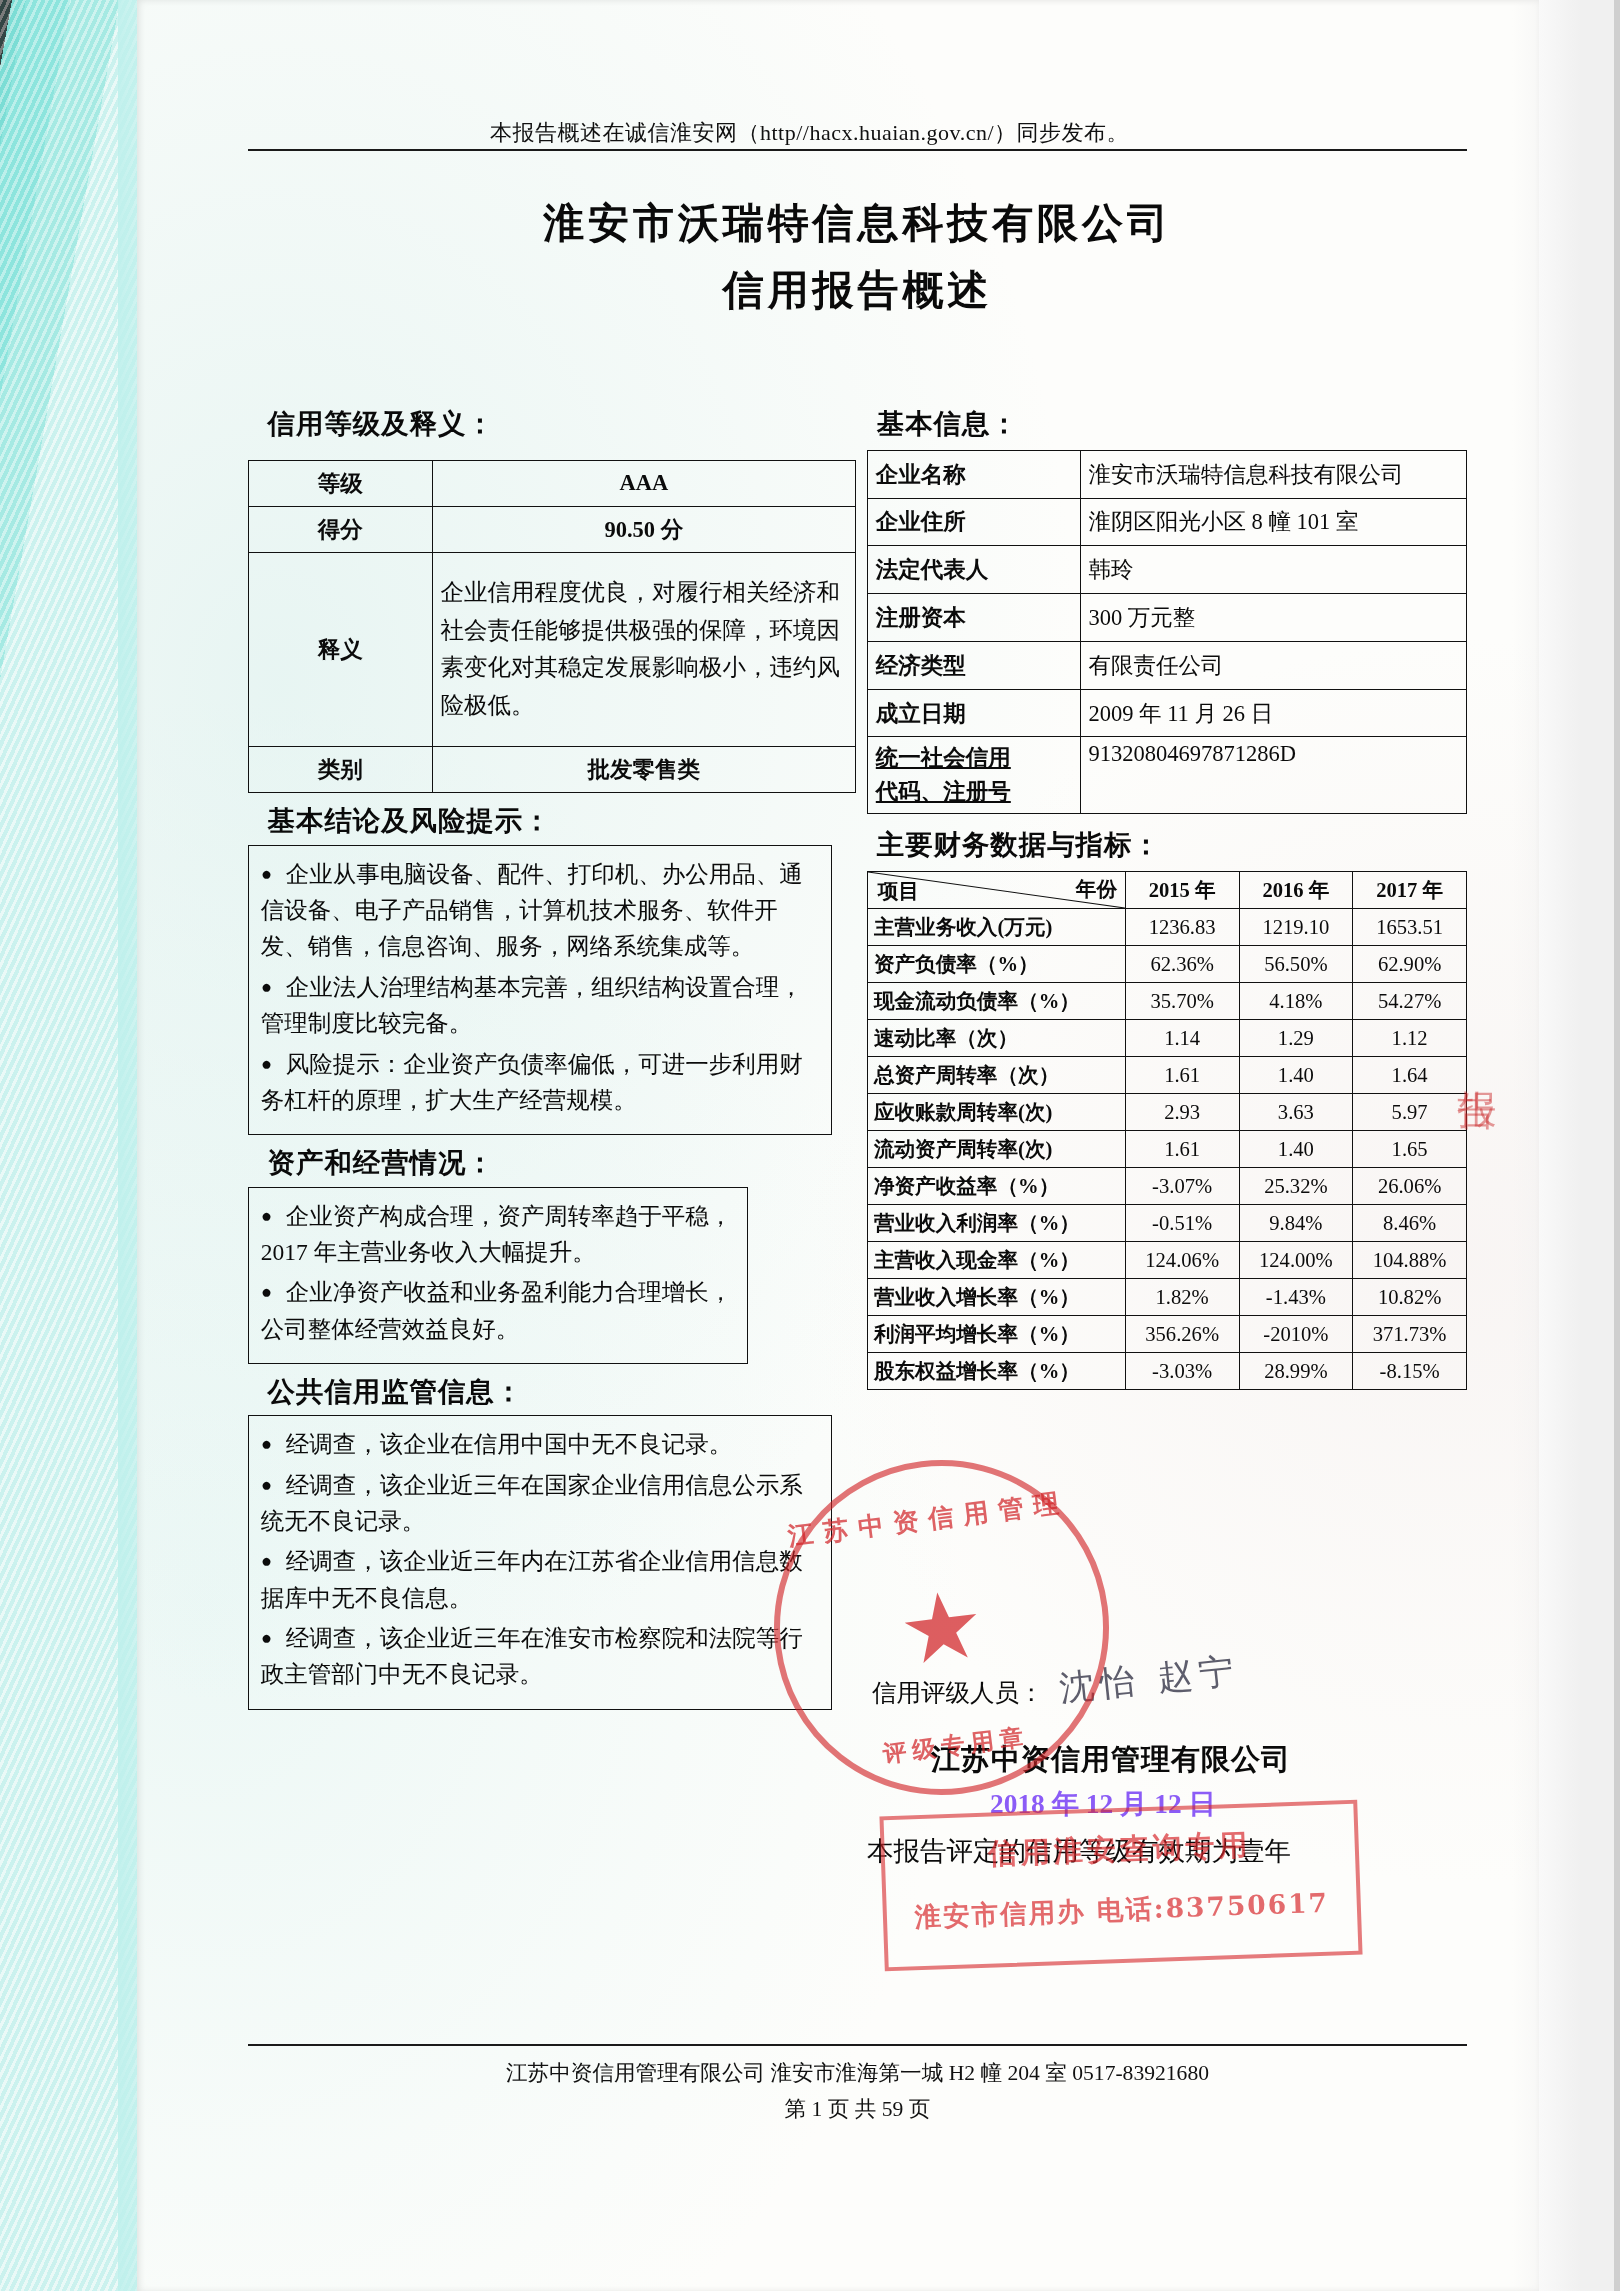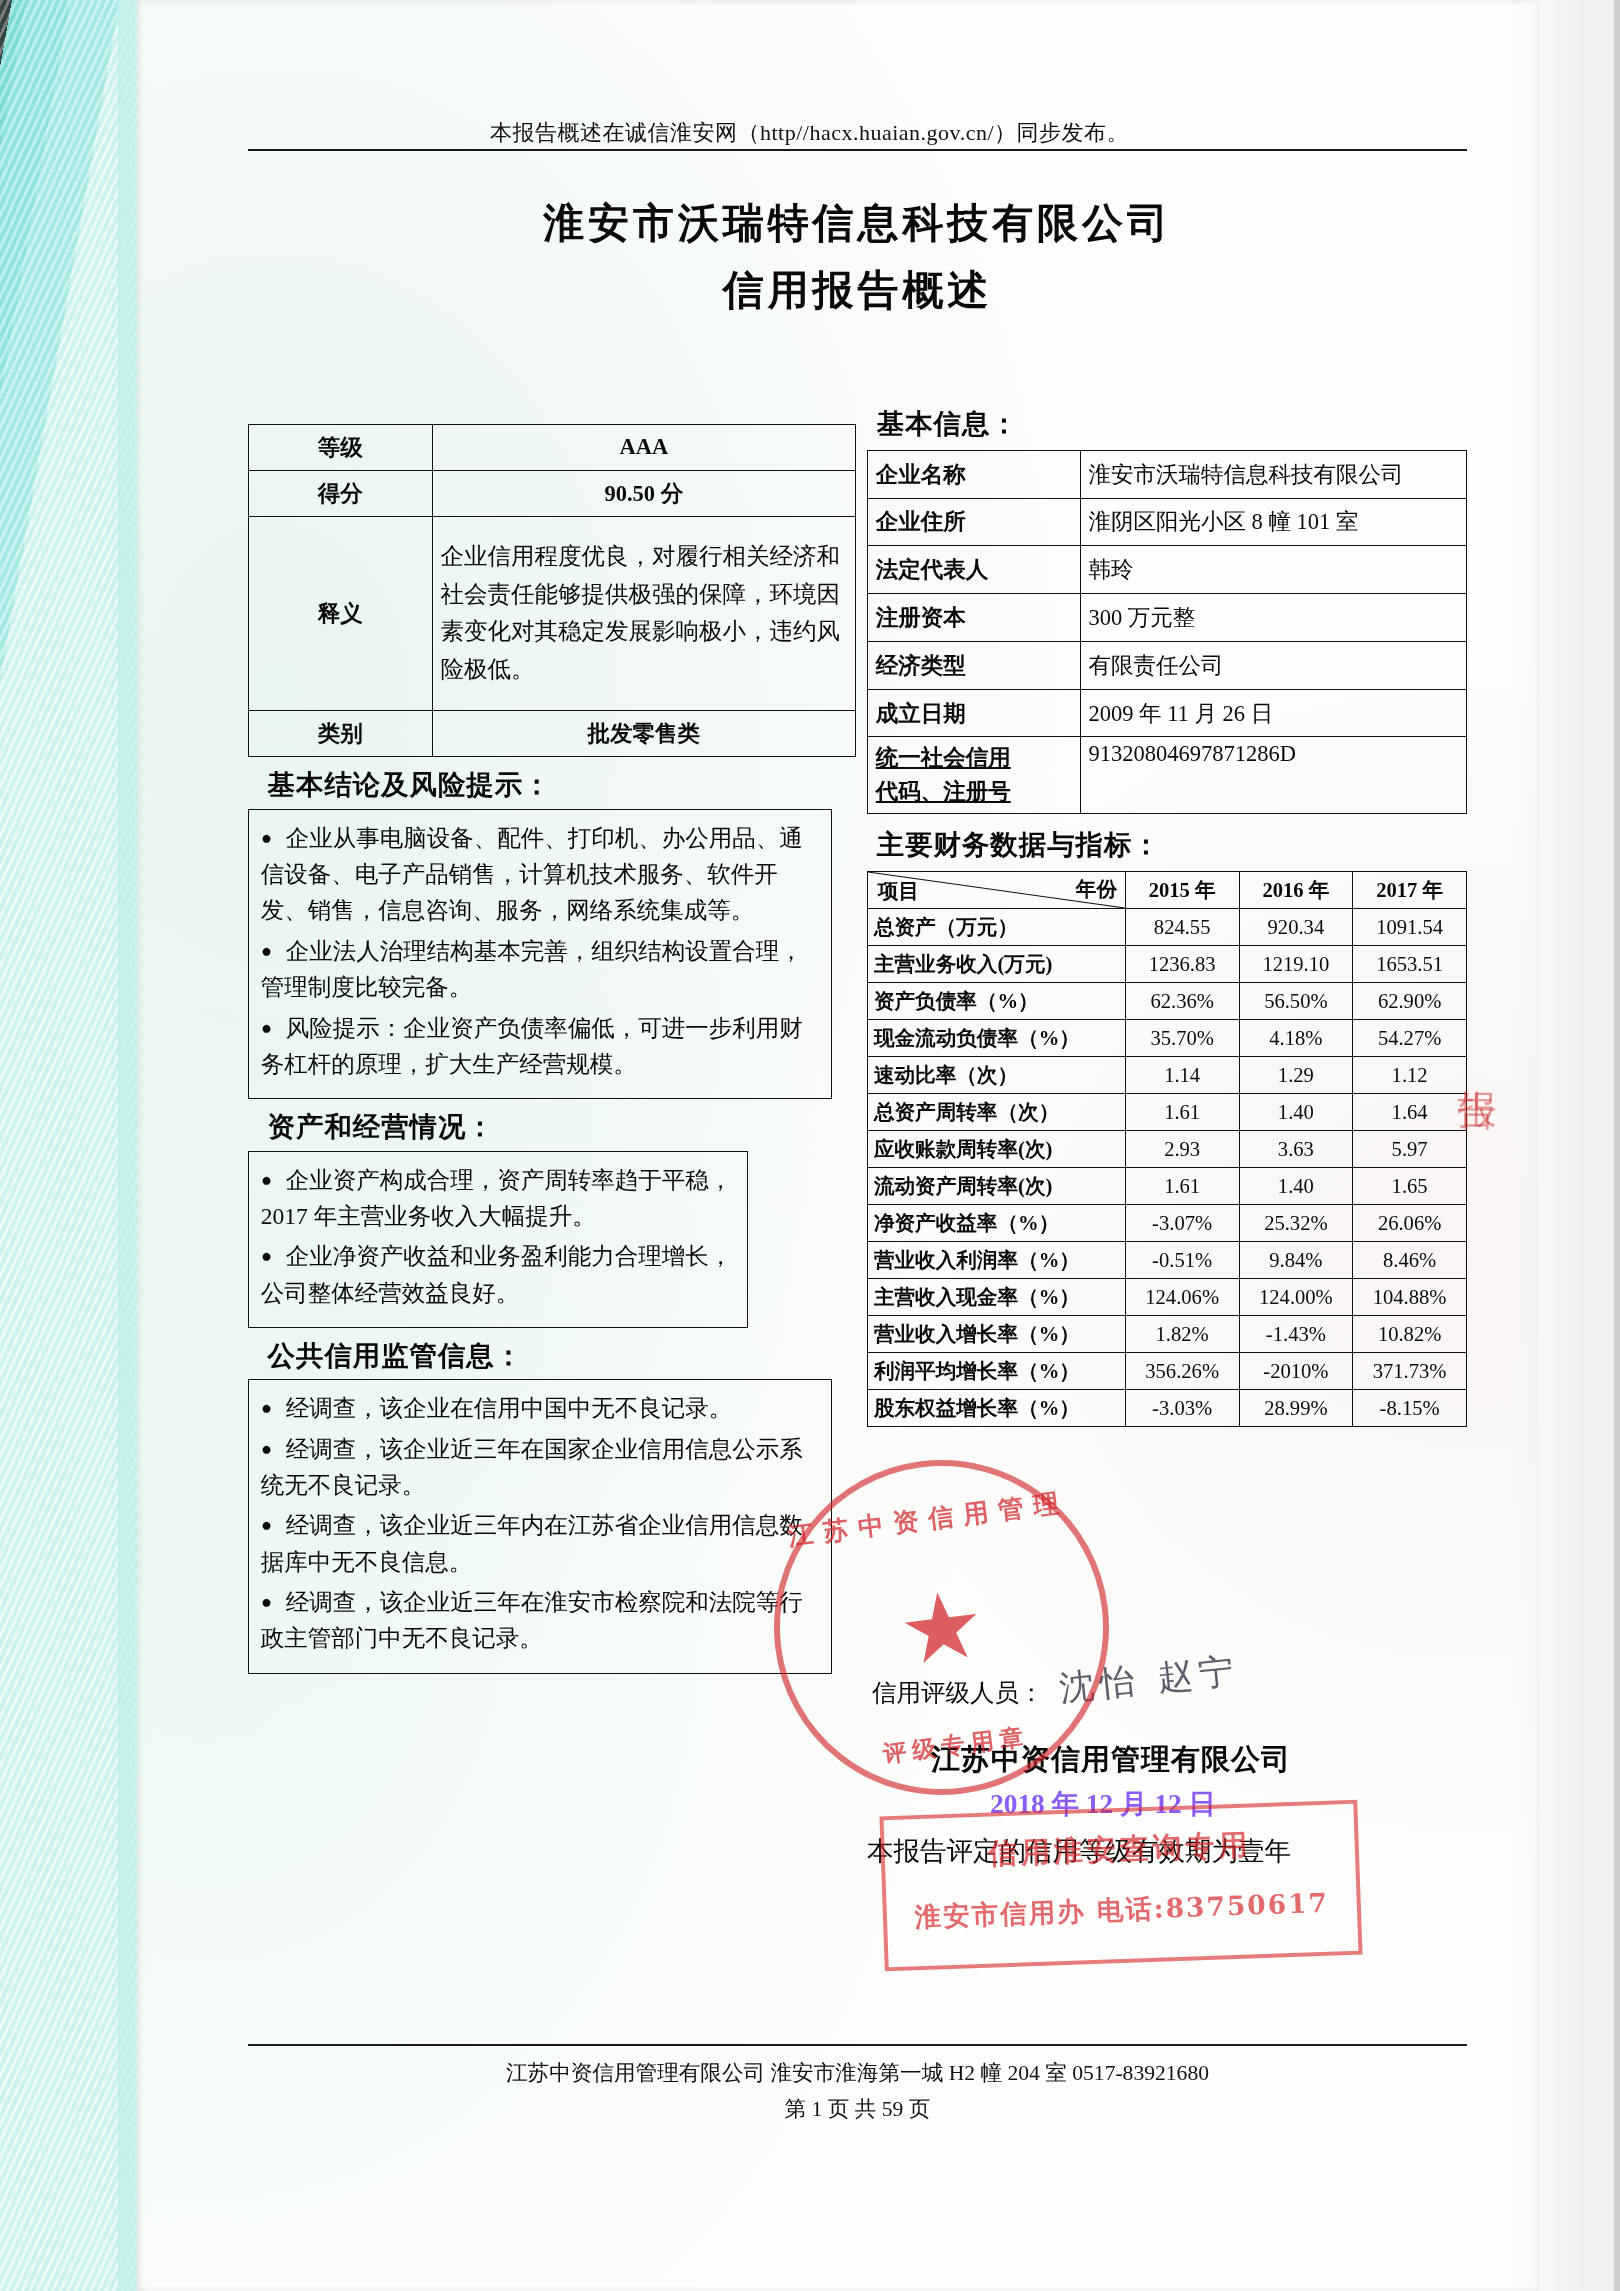--- a/index.html
+++ b/index.html
@@ -166,20 +166,21 @@
 
 <div id="content">
 
   <div class="hdr-note">本报告概述在诚信淮安网（http//hacx.huaian.gov.cn/）同步发布。</div>
   <div class="hdr-rule"></div>
   <div class="title1">淮安市沃瑞特信息科技有限公司</div>
   <div class="title2">信用报告概述</div>
 
   <div id="leftcol">
 
+    <div class="sect-h" id="lvl-title">信用等级及释义：</div>
     <table id="lvl-table">
       <tbody>
           <tr>
         <td class="c b" style="width:167px">等级</td>
         <td class="c b">AAA</td>
       </tr>
       <tr>
         <td class="c b">得分</td>
         <td class="c b">90.50 分</td>
       </tr>
@@ -265,26 +266,20 @@
           </svg>
           <span class="y">年份</span>
           <span class="i">项目</span>
         </td>
         <td class="c b">2015 年</td>
         <td class="c b">2016 年</td>
         <td class="c b">2017 年</td>
       </tr>
 
       <tr>
-        <td class="item">总资产（万元）</td>
-        <td class="c">824.55</td>
-        <td class="c">920.34</td>
-        <td class="c">1091.54</td>
-      </tr>
-      <tr>
         <td class="item">主营业务收入(万元)</td>
         <td class="c">1236.83</td>
         <td class="c">1219.10</td>
         <td class="c">1653.51</td>
       </tr>
       <tr>
         <td class="item">资产负债率（%）</td>
         <td class="c">62.36%</td>
         <td class="c">56.50%</td>
         <td class="c">62.90%</td>

